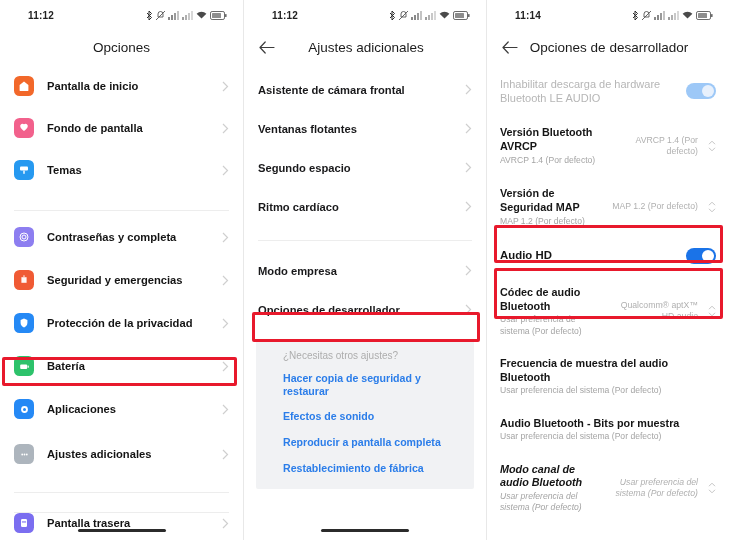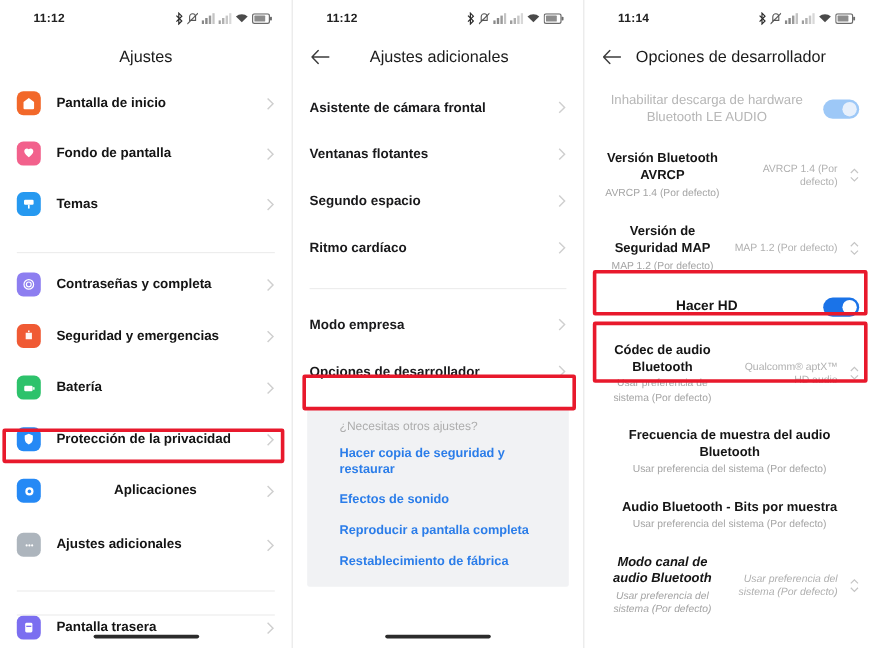--- a/index.html
+++ b/index.html
@@ -77,21 +77,21 @@
     font-size: 10.6px; color: #2b7de9; font-weight: 600;
     margin-bottom: 13px; line-height: 1.2;
   }
   .card .link:last-child { margin-bottom: 0; }
 
   
   .drow {
     display: flex; align-items: flex-start;
     padding: 9px 13px; gap: 8px;
   }
-  .drow .texts { flex: 1; min-width: 0; text-align: center; }
+  .drow .texts { flex: 1; min-width: 0; }
   .drow .t1 { font-size: 10.8px; font-weight: 700; color: #151515; line-height: 1.28; }
   .drow .t1.dim { color: #b6b6b6; font-weight: 400; font-size: 11px; }
   .drow .t2 { font-size: 8.6px; color: #a4a4a4; line-height: 1.3; margin-top: 1px; }
   .drow .val {
     font-size: 8.7px; color: #b0b0b0; text-align: right;
     line-height: 1.32; max-width: 86px; flex: 0 0 auto;
     align-self: center;
   }
   .drow .spin { align-self: center; color: #bdbdbd; margin-left: 2px; }
   .spin svg { display: block; }
@@ -169,21 +169,21 @@
             <svg width="17" height="9" viewBox="0 0 17 9">
               <rect x=".5" y=".5" width="14" height="8" rx="1.6" fill="none" stroke="#6b6b6b"></rect>
               <rect x="2" y="2" width="9" height="5" rx=".6" fill="#8d8d8d"></rect>
               <rect x="15" y="3" width="1.6" height="3" rx=".6" fill="#6b6b6b"></rect>
             </svg>
           </span>
       </div>
     </div>
 
     <div class="titlebar centered">
-      <div class="title">Ajustes</div>
+      <div class="title">Opciones</div>
     </div>
 
     <div class="list">
       <div class="row" style="margin-top:4px;">
         <span class="ic" style="background:#f2682a;">
           <svg width="12" height="12" viewBox="0 0 12 12">
               <path d="M6 1.6L10.4 5v5.2a.9.9 0 01-.9.9H2.5a.9.9 0 01-.9-.9V5z" fill="#fff"></path>
             </svg>
         </span>
         <span class="lbl">Pantalla de inicio</span>
@@ -247,47 +247,47 @@
             </svg>
         </span>
         <span class="lbl">Seguridad y emergencias</span>
         <span class="chev">
             <svg width="7" height="11" viewBox="0 0 7 11">
               <path d="M1 1l4.5 4.5L1 10" fill="none" stroke="#cfcfcf" stroke-width="1.2"></path>
             </svg>
           </span>
       </div>
       <div class="row" style="margin-top:7px;">
+        <span class="ic" style="background:#2589f5;">
+          <svg width="12" height="12" viewBox="0 0 12 12">
+              <path d="M6 1.5l3.4 1.4v3c0 2.2-1.6 3.8-3.4 4.6C4.2 9.7 2.6 8.1 2.6 5.9v-3z" fill="#fff"></path>
+            </svg>
+        </span>
+        <span class="lbl">Protección de la privacidad</span>
+        <span class="chev">
+            <svg width="7" height="11" viewBox="0 0 7 11">
+              <path d="M1 1l4.5 4.5L1 10" fill="none" stroke="#cfcfcf" stroke-width="1.2"></path>
+            </svg>
+          </span>
+      </div>
+      <div class="row" style="margin-top:7px;">
         <span class="ic" style="background:#2dc26b;">
           <svg width="13" height="13" viewBox="0 0 13 13">
               <rect x="2.2" y="4.4" width="7" height="4.6" rx="1" fill="#fff"></rect>
               <rect x="9.6" y="5.6" width="1.2" height="2.2" rx=".5" fill="#fff"></rect>
             </svg>
         </span>
         <span class="lbl">Batería</span>
         <span class="chev">
             <svg width="7" height="11" viewBox="0 0 7 11">
               <path d="M1 1l4.5 4.5L1 10" fill="none" stroke="#cfcfcf" stroke-width="1.2"></path>
             </svg>
           </span>
       </div>
       <div class="row" style="margin-top:7px;">
-        <span class="ic" style="background:#2589f5;">
-          <svg width="12" height="12" viewBox="0 0 12 12">
-              <path d="M6 1.5l3.4 1.4v3c0 2.2-1.6 3.8-3.4 4.6C4.2 9.7 2.6 8.1 2.6 5.9v-3z" fill="#fff"></path>
-            </svg>
-        </span>
-        <span class="lbl">Protección de la privacidad</span>
-        <span class="chev">
-            <svg width="7" height="11" viewBox="0 0 7 11">
-              <path d="M1 1l4.5 4.5L1 10" fill="none" stroke="#cfcfcf" stroke-width="1.2"></path>
-            </svg>
-          </span>
-      </div>
-      <div class="row" style="margin-top:7px;gap:48px;">
         <span class="ic" style="background:#2589f5;">
           <svg width="13" height="13" viewBox="0 0 13 13">
               <circle cx="6.5" cy="6.5" r="3.4" fill="#fff"></circle>
               <circle cx="6.5" cy="6.5" r="1.5" fill="#2589f5"></circle>
             </svg>
         </span>
         <span class="lbl">Aplicaciones</span>
         <span class="chev">
             <svg width="7" height="11" viewBox="0 0 7 11">
               <path d="M1 1l4.5 4.5L1 10" fill="none" stroke="#cfcfcf" stroke-width="1.2"></path>
@@ -554,21 +554,21 @@
         <span class="val">MAP 1.2 (Por defecto)</span>
         <span class="spin">
             <svg width="8" height="14" viewBox="0 0 8 14">
               <path d="M1 5.2L4 2.2l3 3M1 8.8l3 3 3-3" fill="none" stroke="#c5c5c5" stroke-width="1"></path>
             </svg>
           </span>
       </div>
 
       <div class="drow" style="padding-top:12px; padding-bottom:12px; align-items:center;">
         <span class="texts">
-          <span class="t1" style="display:block; font-size:11.4px;">Hacer HD</span>
+          <span class="t1" style="display:block; font-size:11.4px;">Audio HD</span>
         </span>
         <span class="toggle on">
             <i class="knob"></i>
           </span>
       </div>
 
       <div class="drow" style="padding-top:10px;">
         <span class="texts">
           <span class="t1" style="display:block;">Códec de audio Bluetooth</span>
           <span class="t2" style="display:block;">Usar preferencia de sistema (Por defecto)</span>

